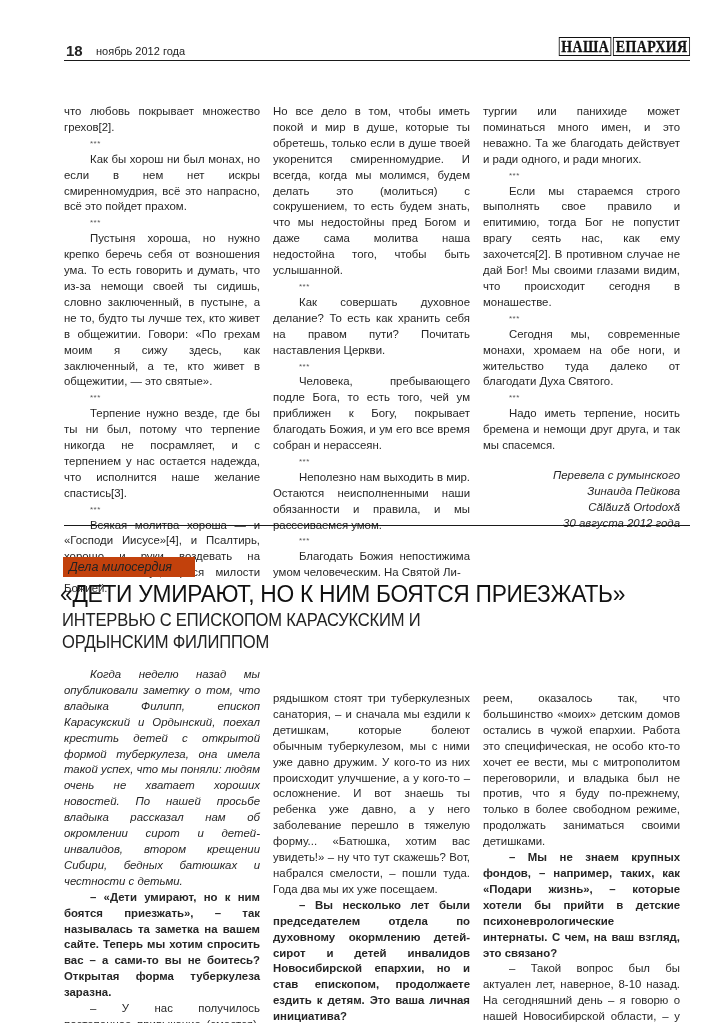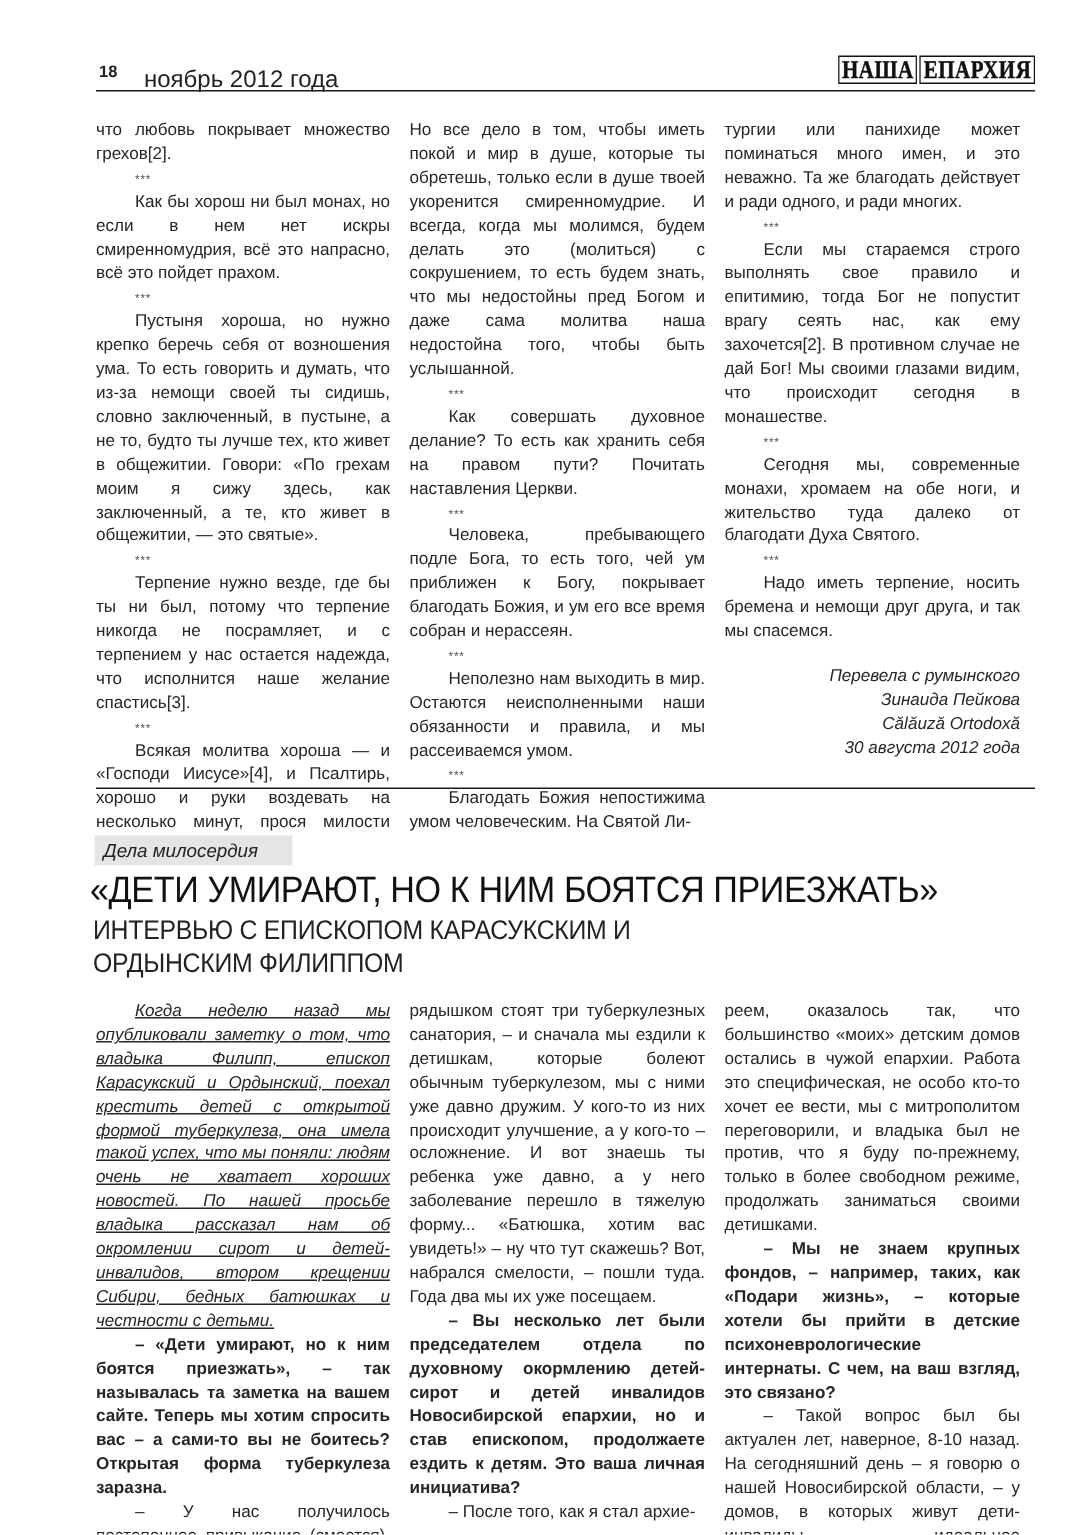--- a/index.html
+++ b/index.html
@@ -6,53 +6,53 @@
   body {
     width: 721px; height: 1023px; position: relative; overflow: hidden;
     font-family: "DejaVu Sans", sans-serif; color: #1e1e1e;
   }
   .header {
     position: absolute; left: 64px; top: 36px; width: 626px; height: 24px;
     border-bottom: 1.2px solid #1a1a1a;
   }
   .page-num {
     position: absolute; left: 2px; top: 6px; font-family: "Liberation Sans", sans-serif;
-    font-size: 11px; font-weight: bold; color: #222;
+    font-size: 15px; font-weight: bold; color: #222;
   }
   .issue-date {
     position: absolute; left: 32px; top: 9px; font-family: "Liberation Sans", sans-serif;
-    font-size: 16px; color: #222;
+    font-size: 11px; color: #222;
   }
   .logo {
     position: absolute; right: 0; top: 1px; height: 20px;
     font-family: "Liberation Serif", serif; font-size: 17px; font-weight: bold;
     letter-spacing: 0.5px; color: #111; transform: scaleX(0.82); transform-origin: right center;
     -webkit-text-stroke: 0.3px #111;
   }
   .logo span { display: inline-block; border: 1.5px solid #111; padding: 0 2px; line-height: 17px; margin-left: 2px; }
 
   .col {
     position: absolute; font-family: "Liberation Sans", sans-serif;
     font-size: 11.4px; line-height: 15.9px; color: #262626;
     text-align: justify; hyphens: manual;
   }
   .col p { margin: 0; text-indent: 26px; }
-  .col p.noindent { text-indent: 0; }
+  .col p.noindent { text-indent: 0; margin-top: 24px; }
   .col .stars { text-indent: 0; padding-left: 26px; font-size: 8px; line-height: 15.9px; color: #555; letter-spacing: 0.5px; }
   .col .sig { text-align: right; font-style: italic; text-indent: 0; }
   .col .q { font-weight: bold; }
-  .col .it { font-style: italic; text-decoration: underline; }
+  .col .it { font-style: italic; }
 
   .divider-top {
     position: absolute; left: 64px; top: 525px; width: 626px; height: 0;
     border-top: 1.2px solid #1a1a1a;
   }
   .rubric {
     position: absolute; left: 63px; top: 557px; width: 132px; height: 20px;
-    background: #e5e5e5;
+    background: #c2410c;
   }
   .rubric-text {
     position: absolute; left: 6px; top: 3px; font-family: "Liberation Sans", sans-serif;
     font-style: italic; font-size: 12.5px; color: #222;
   }
   .headline {
     position: absolute; left: 60px; top: 580px; width: 640px;
     font-family: "Liberation Sans", sans-serif; font-size: 24.5px; color: #111;
     letter-spacing: -0.3px; white-space: nowrap; font-weight: normal;
     transform: scaleX(0.93); transform-origin: left top;

